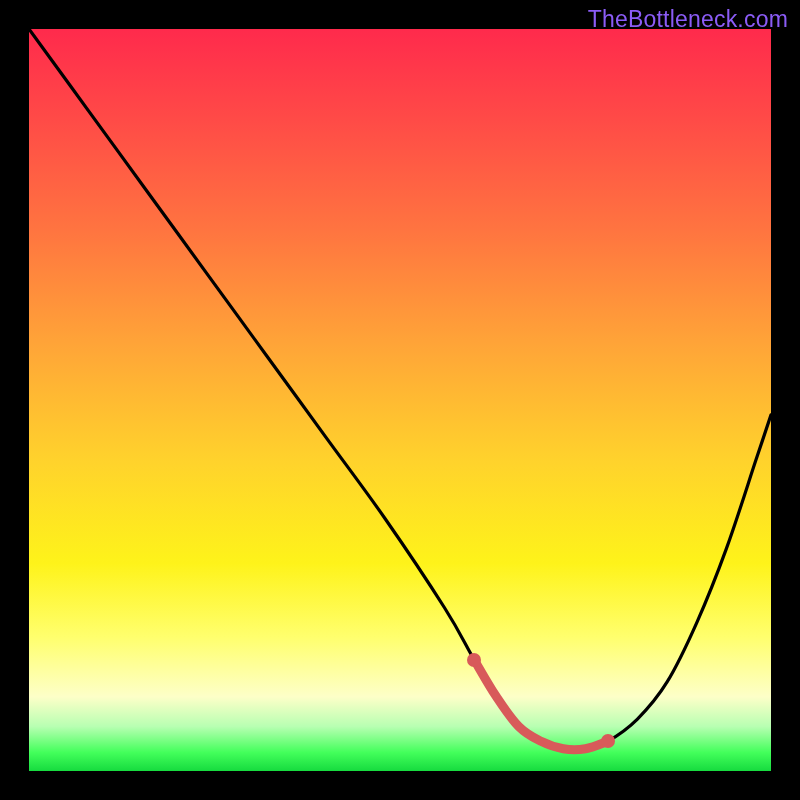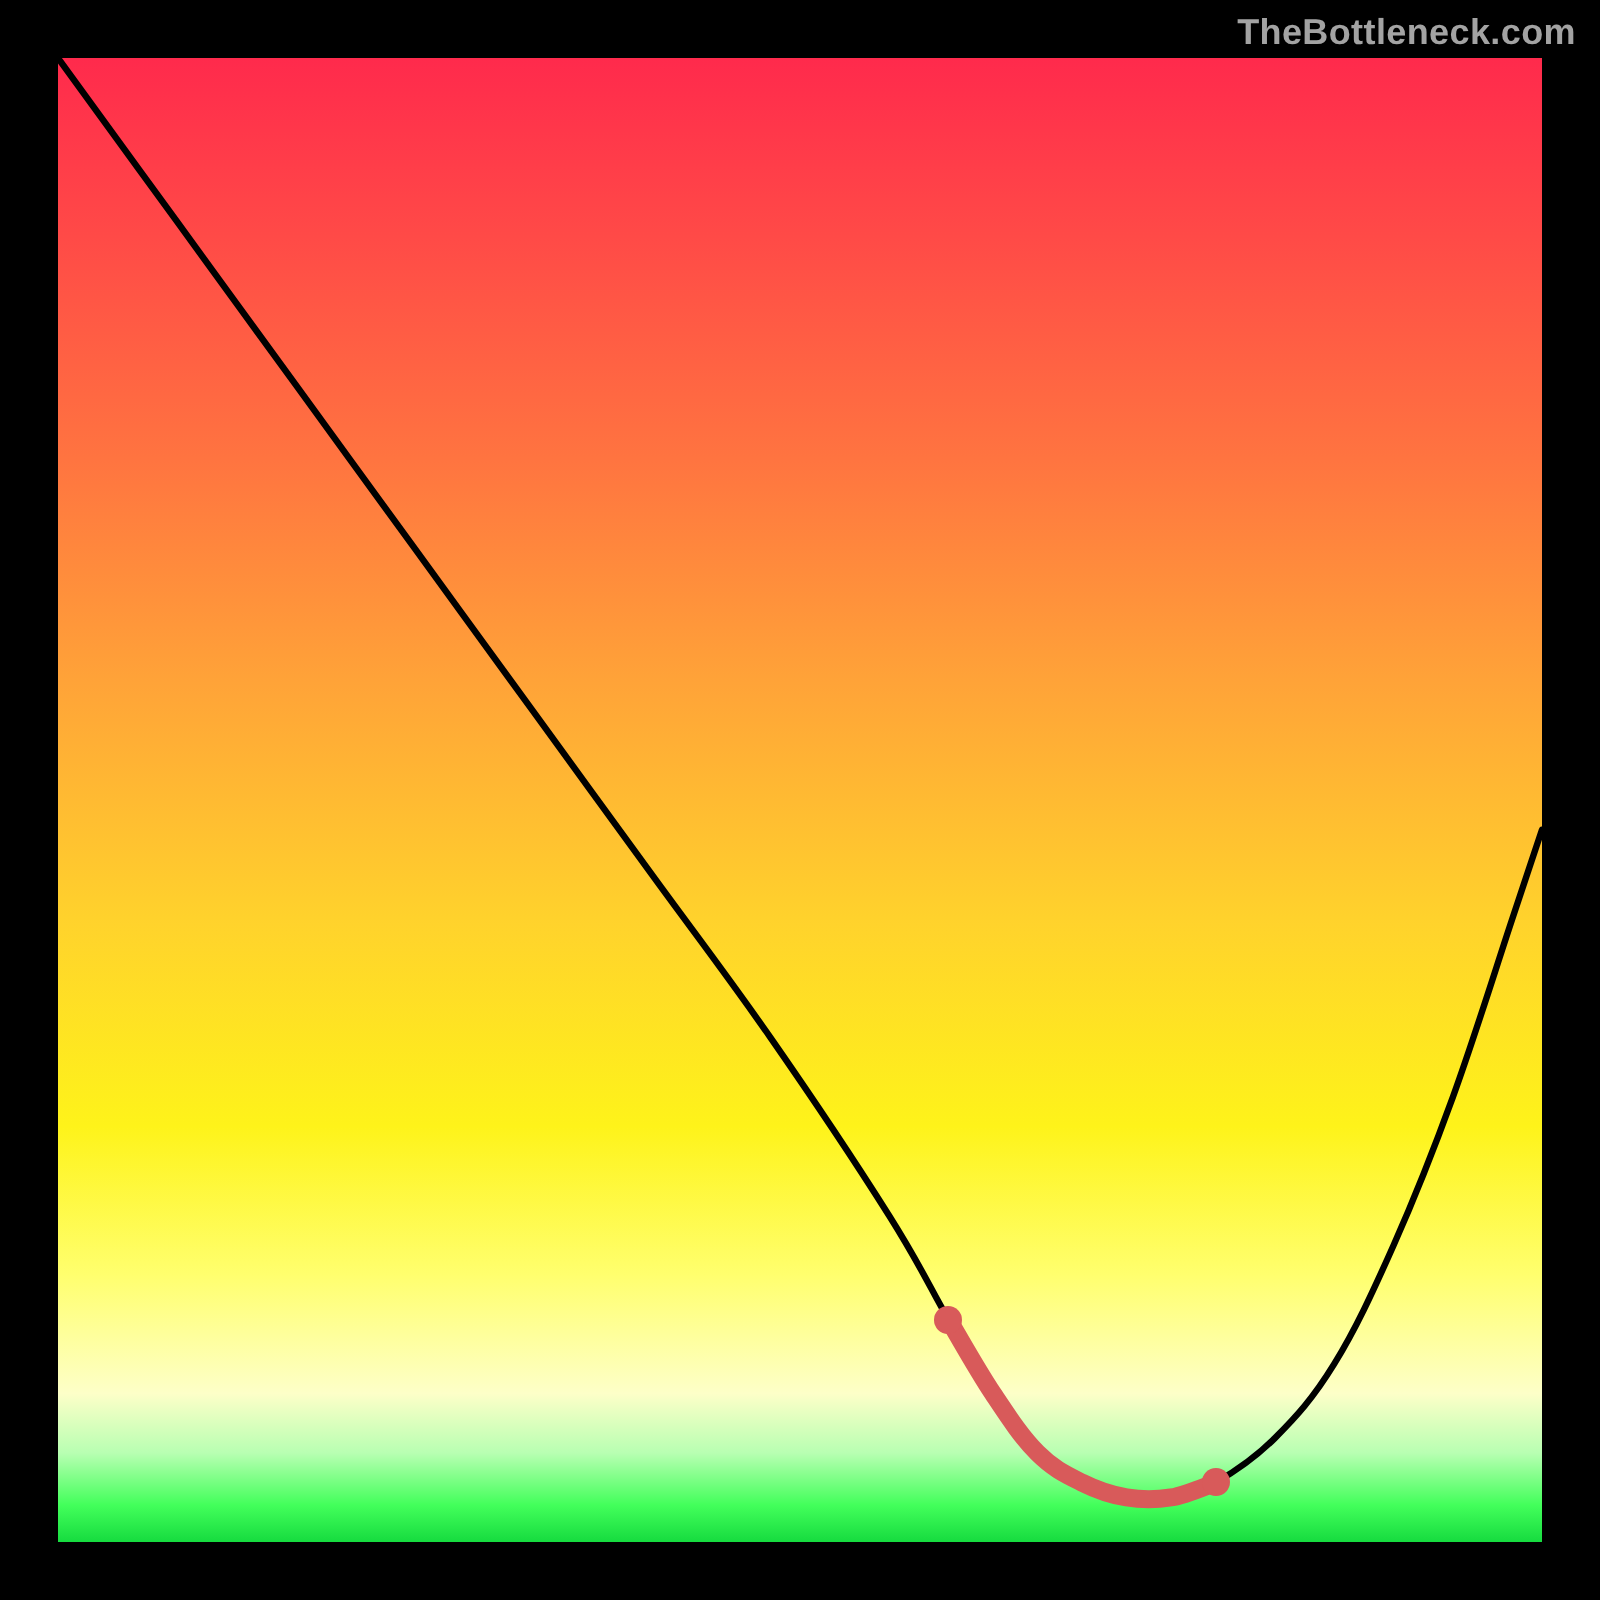--- a/index.html
+++ b/index.html
@@ -14,23 +14,23 @@
   .frame {
     position: relative;
     width: 800px;
     height: 800px;
     background: #000;
   }
   .watermark {
     position: absolute;
     top: 6px;
     right: 12px;
-    color: #a3a3a3;
-    font-size: 18px;
-    font-weight: 700;
+    color: #8b5cf6;
+    font-size: 23px;
+    font-weight: 400;
     letter-spacing: 0.2px;
     z-index: 5;
   }
   .plot-area {
     position: absolute;
     left: 29px;
     top: 29px;
     width: 742px;
     height: 742px;
     

